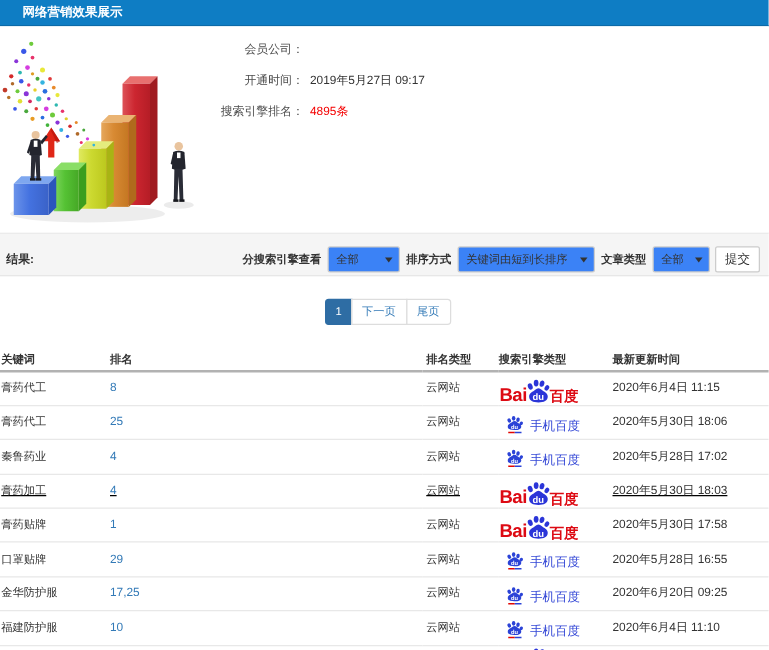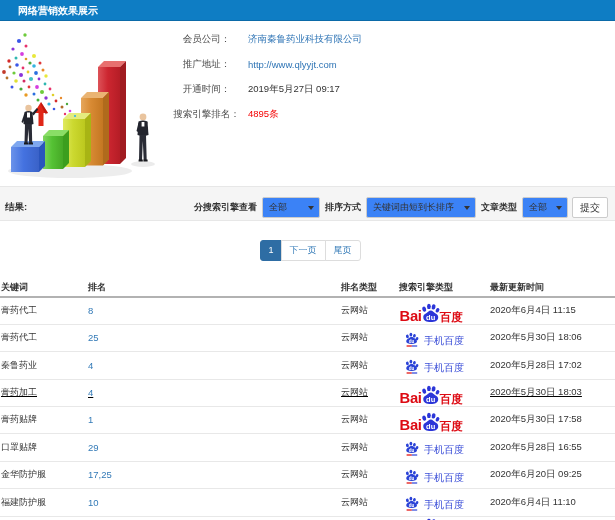--- a/index.html
+++ b/index.html
@@ -9,21 +9,21 @@
 
   
   .titlebar { height:21px; background:#0e7dc4; border-bottom:1px solid #0b6aa8;
     color:#fff; font-size:10px; font-weight:bold; line-height:21px; padding-left:18px; }
 
   
   .topsec { position:relative; height:165px; background:#fff; }
   .illus { position:absolute; left:0; top:0; width:180px; height:165px; }
   .info { position:absolute; left:170px; top:6px; right:0; }
   .info-row { height:25px; display:flex; align-items:center; }
-  .info-label { width:73px; text-align:center; color:#4c4c4c; font-size:9.5px; flex:0 0 73px; white-space:nowrap; }
+  .info-label { width:73px; text-align:right; color:#4c4c4c; font-size:9.5px; flex:0 0 73px; white-space:nowrap; }
   .info-value { margin-left:5px; font-size:9.5px; color:#333; }
   .info-value.link { color:#2e74b5; }
   .info-value.hot { color:#f40000; }
 
   
   .filterbar { height:35px; background:#f5f5f5; border-top:1px solid #e7e7e7;
     border-bottom:1px solid #e7e7e7; display:flex; align-items:center; padding:8px 7px 0 5px; }
   .filter-result { font-size:9.5px; font-weight:bold; color:#333; }
   .filter-group { margin-left:auto; display:flex; align-items:center; }
   .filter-label { font-size:9px; font-weight:bold; color:#333; margin:0 5px; }
@@ -208,25 +208,20 @@
       <circle cx="67" cy="83" r="1.2" fill="#49a83c"></circle>
         <circle cx="70" cy="90" r="1.3" fill="#d53de0"></circle>
       <circle cx="75" cy="95" r="1.1" fill="#35b4e0"></circle>
         <circle cx="65" cy="93" r="1.2" fill="#e8336b"></circle>
     </g>
   </svg>
 
   <div class="info">
     <div class="info-row">
       <span class="info-label">会员公司：</span>
-      <span class="info-value link">济南秦鲁药业科技有限公司</span>
-    </div>
-    <div class="info-row">
-      <span class="info-label">推广地址：</span>
-      <span class="info-value link">http://www.qlyyjt.com</span>
     </div>
     <div class="info-row">
       <span class="info-label">开通时间：</span>
       <span class="info-value">2019年5月27日 09:17</span>
     </div>
     <div class="info-row">
       <span class="info-label">搜索引擎排名：</span>
       <span class="info-value hot">4895条</span>
     </div>
   </div>

